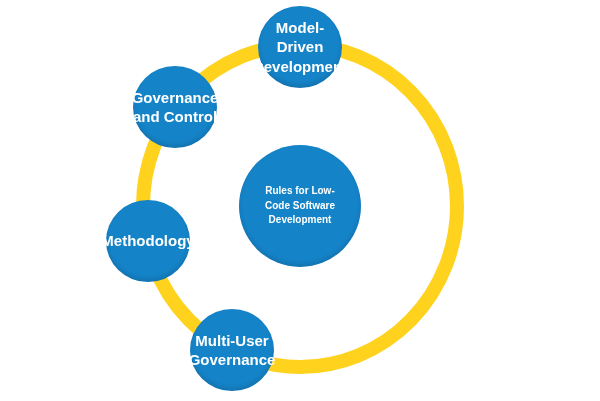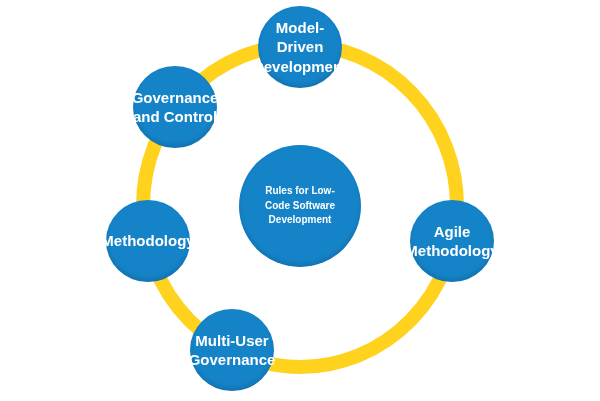--- a/index.html
+++ b/index.html
@@ -72,24 +72,20 @@
   <svg class="ring-svg" viewBox="0 0 600 401" aria-hidden="true">
     <ellipse class="ring-ellipse" cx="300" cy="206" rx="157" ry="161"></ellipse>
   </svg>
 
   <div class="node outer n0">
     <span class="lbl">Model-Driven
 Development</span>
   </div>
 
 
-  <div class="node outer n2">
-    <span class="lbl">Agile
-Methodology</span>
-  </div>
 
 
   <div class="node outer n4">
     <span class="lbl">Multi-User
 Governance</span>
   </div>
 
   <div class="node outer n5">
     <span class="lbl">Methodology</span>
   </div>

